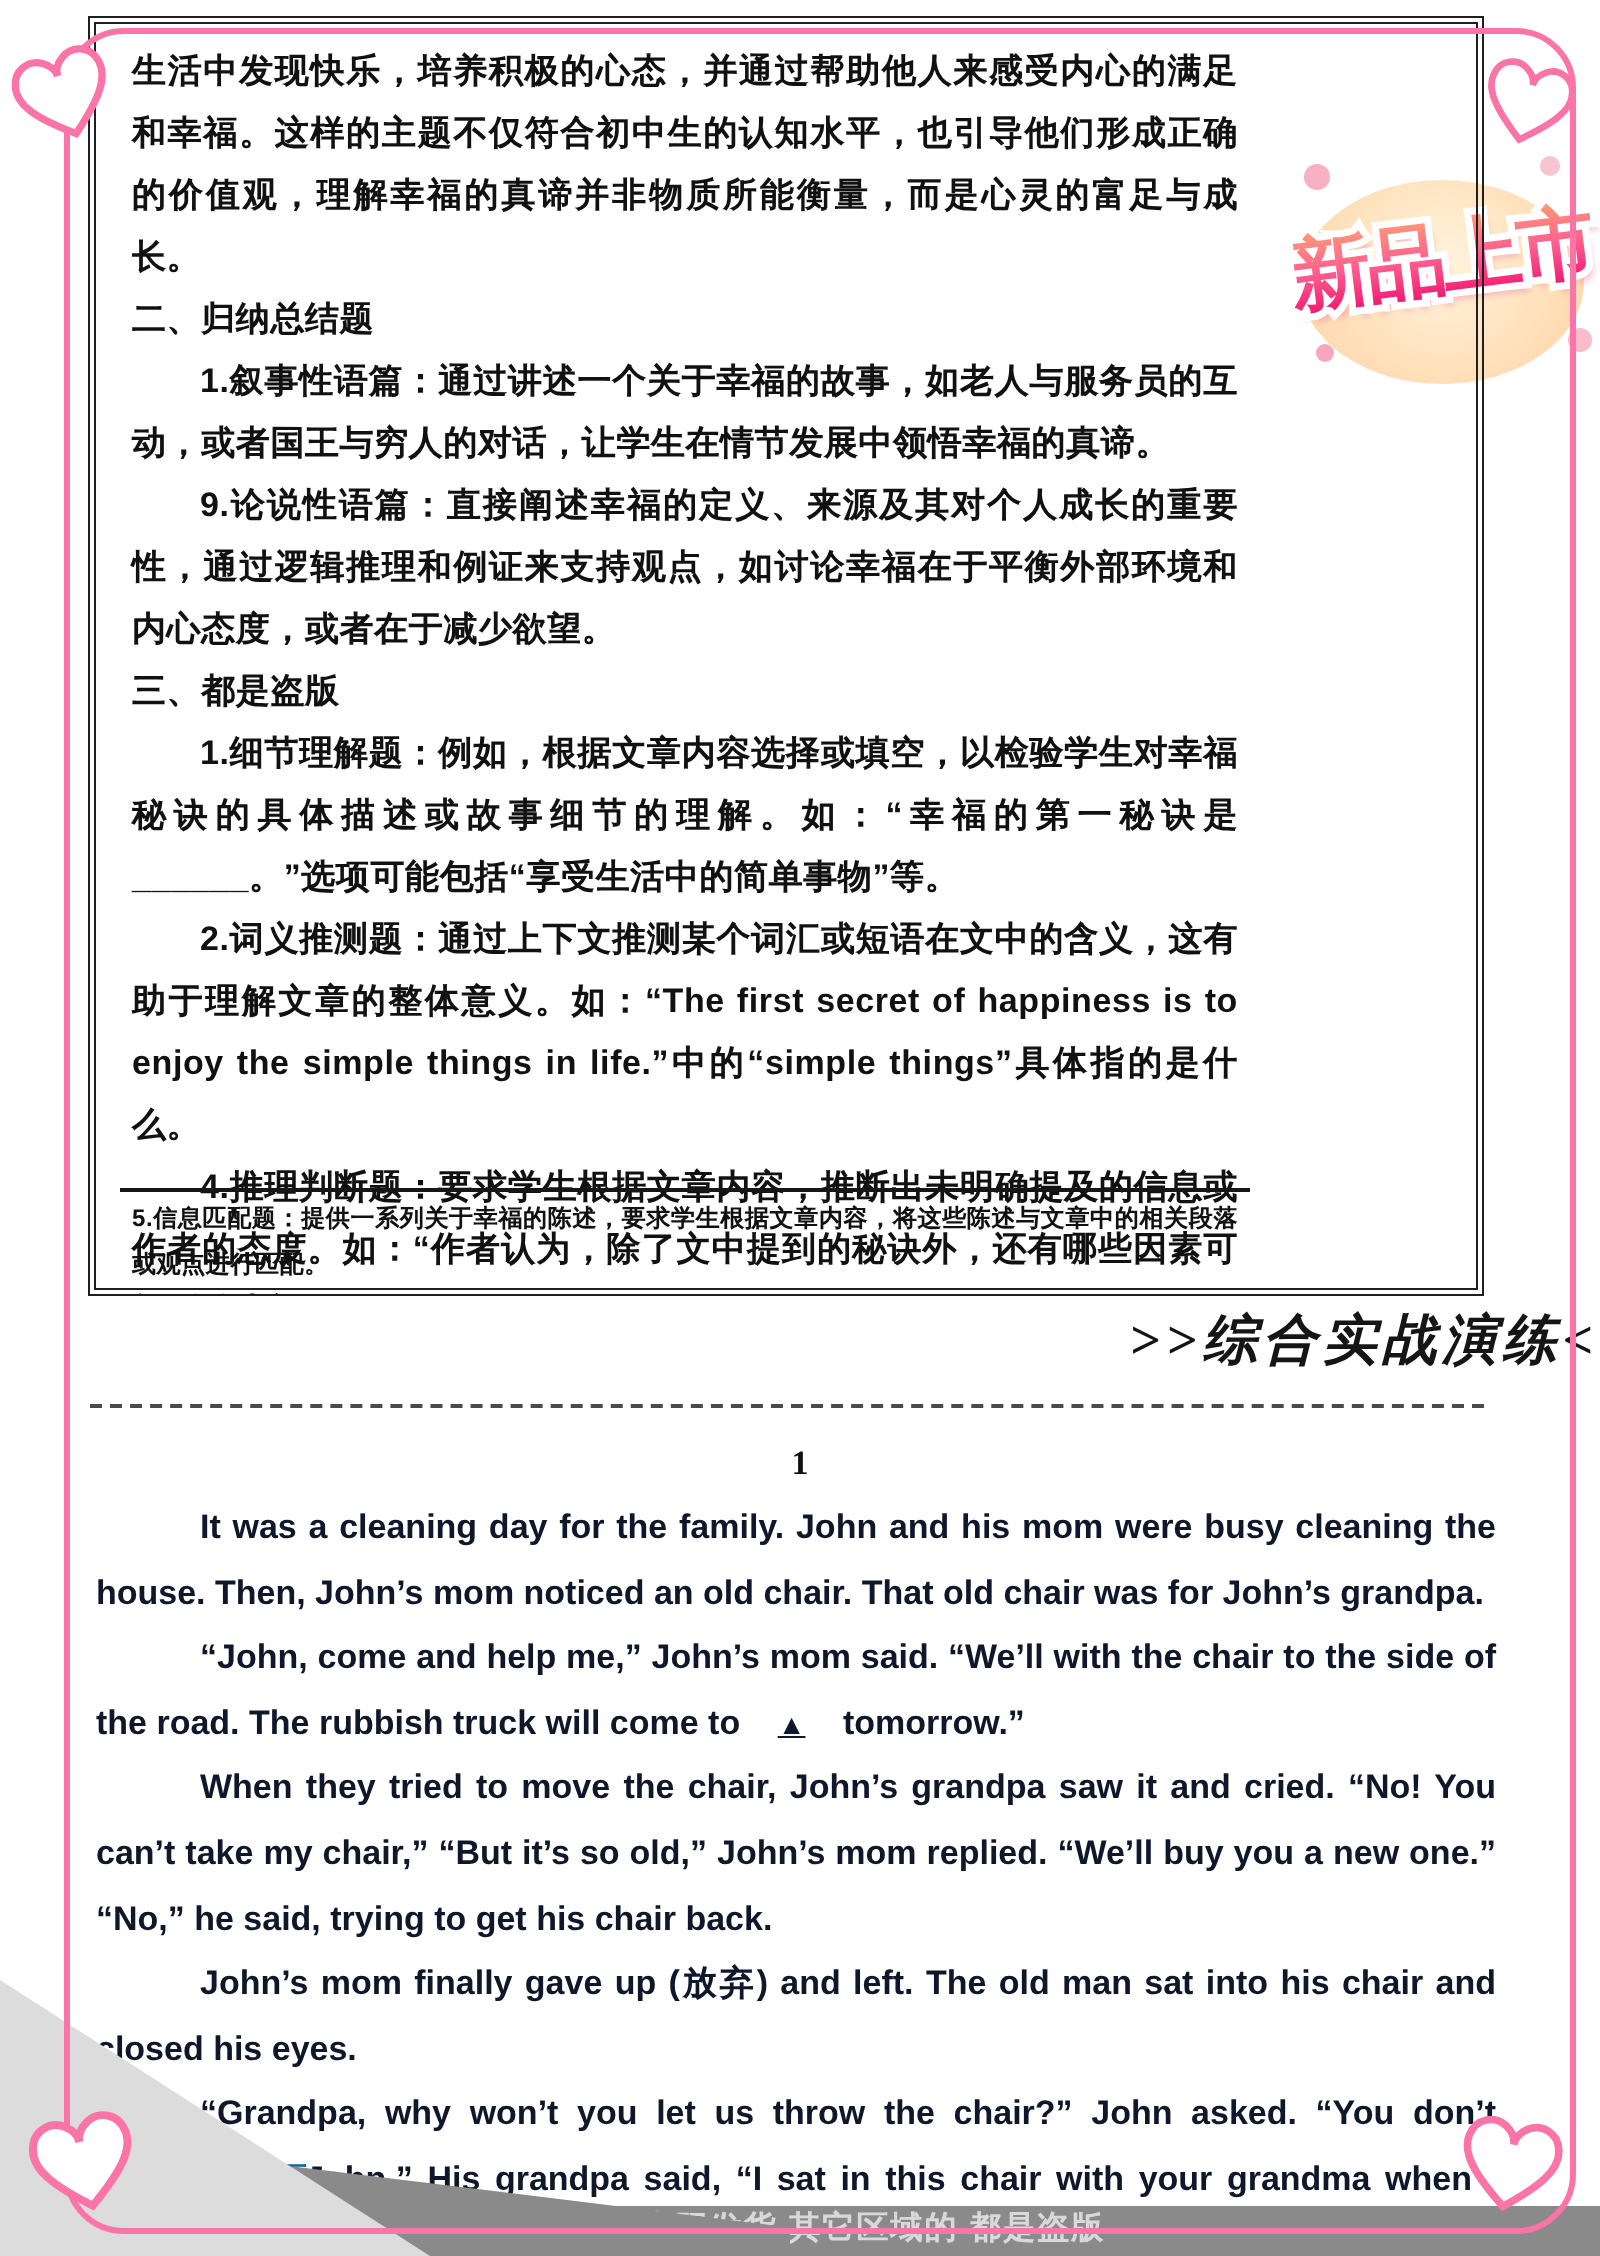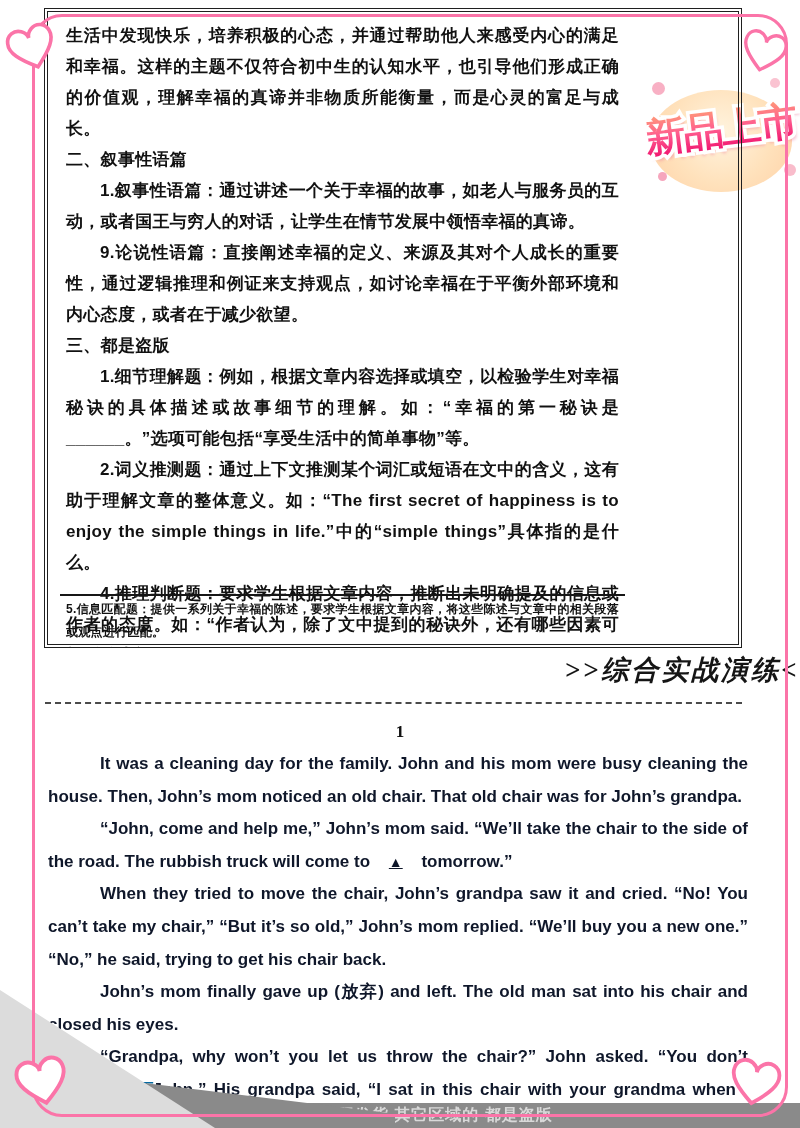--- a/index.html
+++ b/index.html
@@ -129,40 +129,40 @@
     background:linear-gradient(180deg,#ff9b78 0%,#ff5d8f 48%,#ef0f6d 100%);
     -webkit-background-clip:text;background-clip:text;
     -webkit-text-fill-color:transparent;
   }
 </style>
 </head>
 <body>
 
 <div class="content-box">
   <p class="cn">生活中发现快乐，培养积极的心态，并通过帮助他人来感受内心的满足和幸福。这样的主题不仅符合初中生的认知水平，也引导他们形成正确的价值观，理解幸福的真谛并非物质所能衡量，而是心灵的富足与成长。</p>
-  <p class="cn">二、叙事性语篇</p>
+  <p class="cn">二、归纳总结题</p>
   <p class="cn indent">1.叙事性语篇：通过讲述一个关于幸福的故事，如老人与服务员的互动，或者国王与穷人的对话，让学生在情节发展中领悟幸福的真谛。</p>
   <p class="cn indent">9.论说性语篇：直接阐述幸福的定义、来源及其对个人成长的重要性，通过逻辑推理和例证来支持观点，如讨论幸福在于平衡外部环境和内心态度，或者在于减少欲望。</p>
   <p class="cn">三、都是盗版</p>
   <p class="cn indent">1.细节理解题：例如，根据文章内容选择或填空，以检验学生对幸福秘诀的具体描述或故事细节的理解。如：“幸福的第一秘诀是______。”选项可能包括“享受生活中的简单事物”等。</p>
   <p class="cn indent">2.词义推测题：通过上下文推测某个词汇或短语在文中的含义，这有助于理解文章的整体意义。如：“The first secret of happiness is to enjoy the simple things in life.”中的“simple things”具体指的是什么。</p>
   <p class="cn indent">4.推理判断题：要求学生根据文章内容，推断出未明确提及的信息或作者的态度。如：“作者认为，除了文中提到的秘诀外，还有哪些因素可能影响幸福？”。</p>
   <div class="sub-box">
     <p class="cn">5.信息匹配题：提供一系列关于幸福的陈述，要求学生根据文章内容，将这些陈述与文章中的相关段落或观点进行匹配。</p>
   </div>
 </div>
 <div class="box-border-overlay"></div>
 
 <div class="practice-heading">&gt;&gt;综合实战演练&lt;&lt;</div>
 <div class="dashed-sep"></div>
 <div class="passage-number">1</div>
 
 <div class="passage">
   <p>It was a cleaning day for the family. John and his mom were busy cleaning the house. Then, John’s mom noticed an old chair. That old chair was for John’s grandpa.</p>
-  <p><span>“John, come and help me,” John’s mom said. “We’ll take the chair to the side of the road. The rubbish truck will come to</span> <span class="blank-mark">▲</span> <span>tomorrow.”</span></p>
+  <p><span>“John, come and help me,” John’s mom said. “We’ll with the chair to the side of the road. The rubbish truck will come to</span> <span class="blank-mark">▲</span> <span>tomorrow.”</span></p>
   <p>When they tried to move the chair, John’s grandpa saw it and cried. “No! You can’t take my chair,” “But it’s so old,” John’s mom replied. “We’ll buy you a new one.” “No,” he said, trying to get his chair back.</p>
   <p>John’s mom finally gave up (放弃) and left. The old man sat into his chair and closed his eyes.</p>
   <p>“Grandpa, why won’t you let us throw the chair?” John asked. “You don’t understand, John,” His grandpa said, “I sat in this chair with your grandma when I asked her to marry (嫁) me.</p>
 </div>
 
 <div class="page-info">第 16 页 共 208 页</div>
 <div class="gray-band"></div>
 <div class="footer-bar">
   <span class="watermark">康煊教辅 贵阳发货 其它区域的 都是盗版</span>
 </div>

